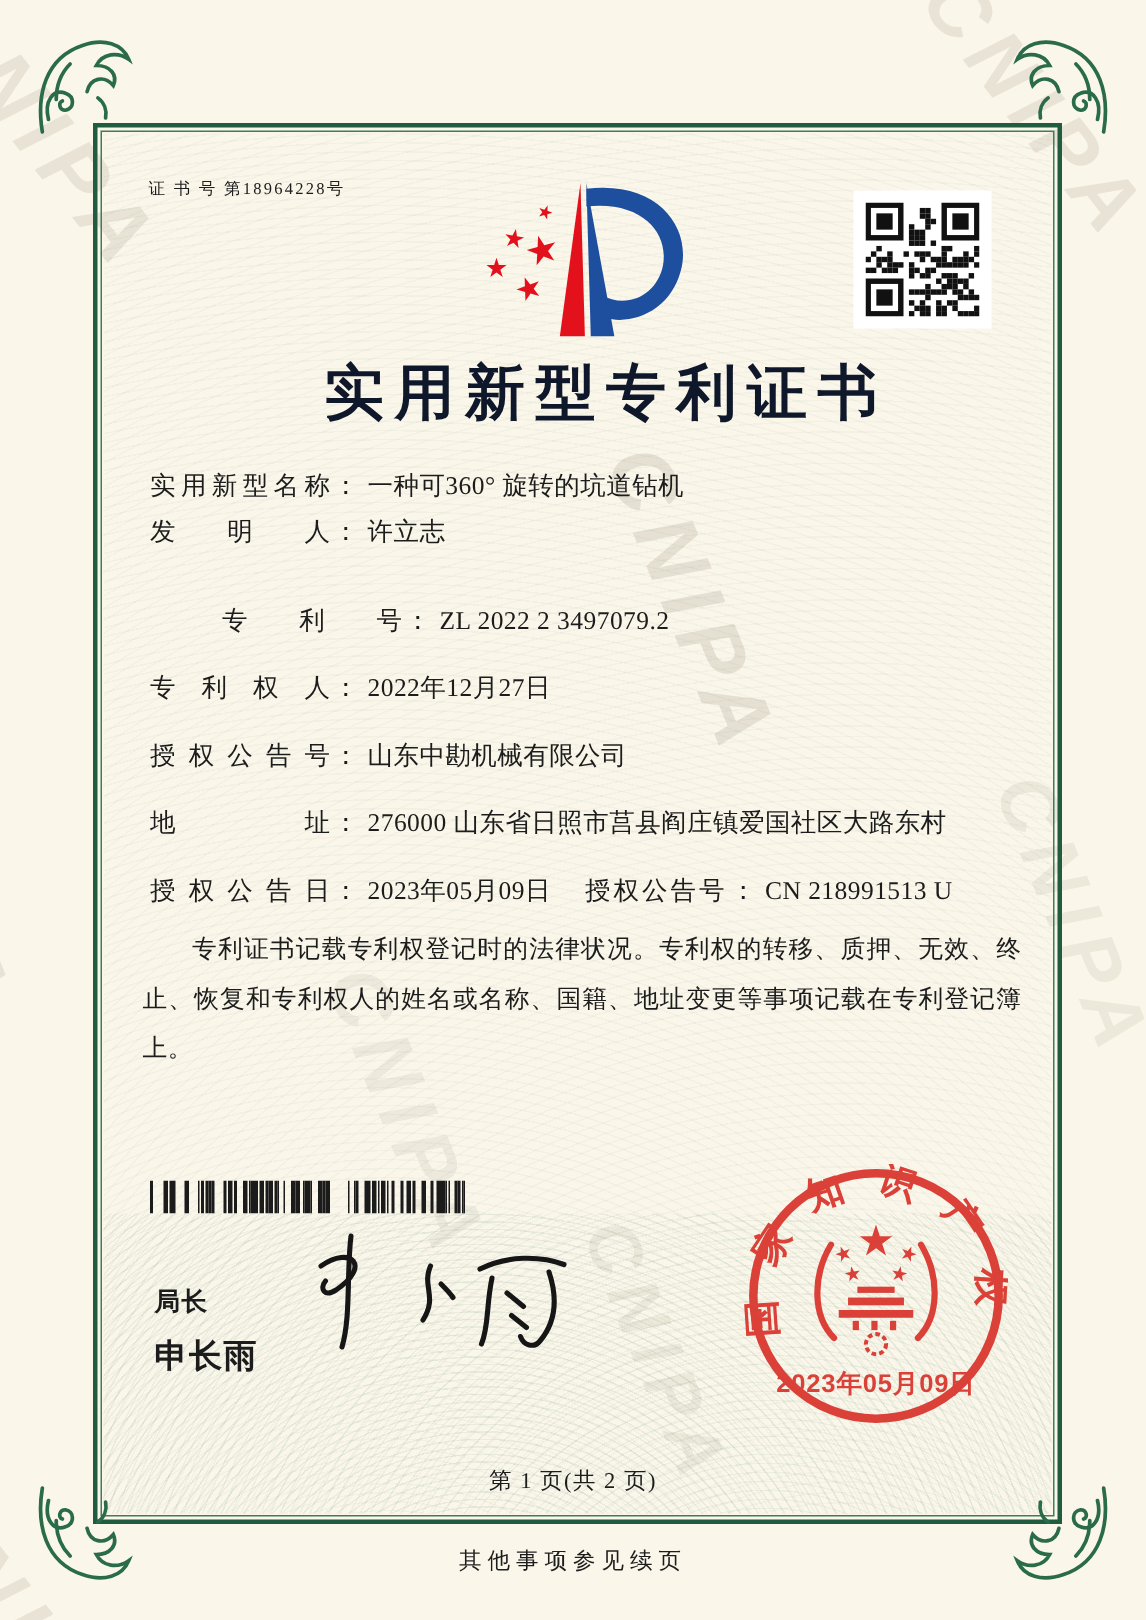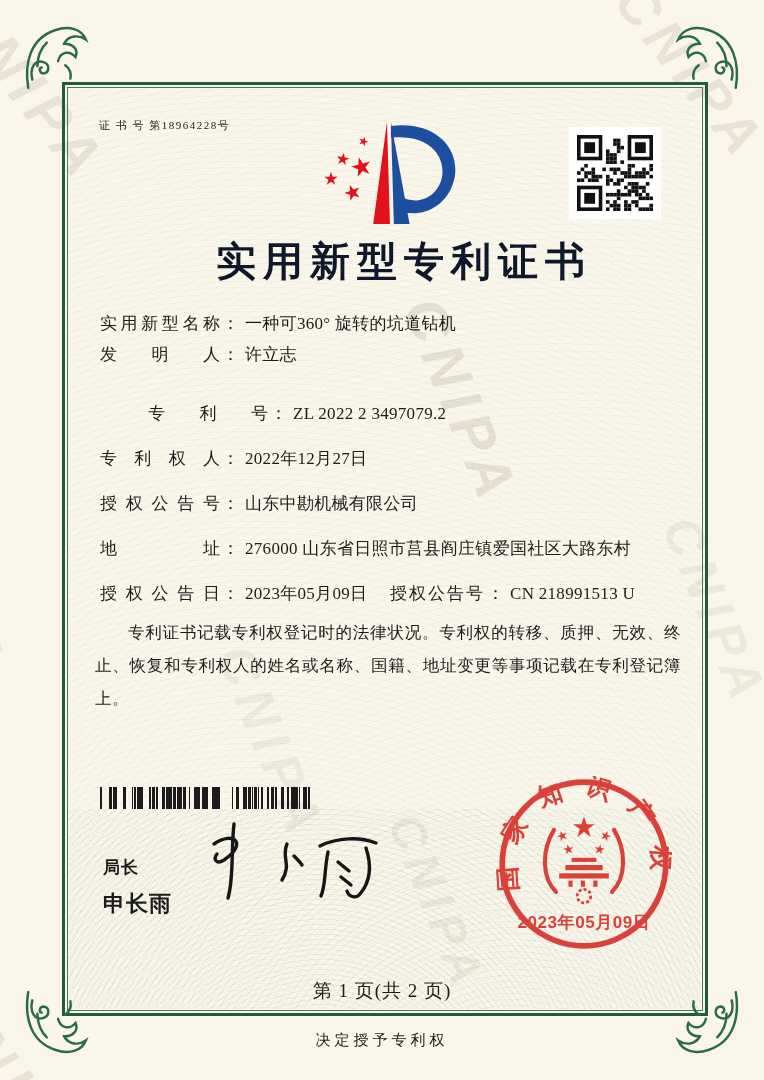--- a/index.html
+++ b/index.html
@@ -78,21 +78,21 @@
   }
   .sig-name{
     position:absolute;left:103px;top:889px;z-index:3;
     font-family:"Liberation Sans","DejaVu Sans",sans-serif;
     font-size:22px;font-weight:600;letter-spacing:1px;
   }
   .sig-script{position:absolute;left:190px;top:816px;z-index:3;}
   .seal{position:absolute;left:496px;top:776px;width:176px;height:176px;z-index:4;opacity:0.93;}
   .page-num{
     position:absolute;left:0;right:0;top:978px;z-index:3;
-    text-align:center;font-size:19px;letter-spacing:1px;
+    text-align:center;font-size:15px;letter-spacing:1px;
   }
   .continuation{
     position:absolute;left:0;right:0;top:1031px;z-index:3;
     text-align:center;font-size:15px;letter-spacing:4px;
   }
   svg{display:block;}
 </style>
 </head>
 <body>
 
@@ -420,13 +420,13 @@
     <g fill="none" stroke-width="4" stroke-linecap="round">
       <path d="M56,52 C44,72 44,98 58,112"></path>
       <path d="M114,52 C126,72 126,98 112,112"></path>
     </g>
     <circle cx="85" cy="116" r="6.5" fill="none" stroke-width="2.6" stroke-dasharray="3 2"></circle>
     <text x="85" y="147" text-anchor="middle" font-size="16.5" font-weight="bold" stroke="none" style="font-family:'Liberation Sans',sans-serif;letter-spacing:0.5px;">2023年05月09日</text>
   </g>
 </svg>
 
 <div class="page-num">第 1 页(共 2 页)</div>
-<div class="continuation">决定授予专利权</div>
+<div class="continuation">其他事项参见续页</div>
 
 </body></html>

